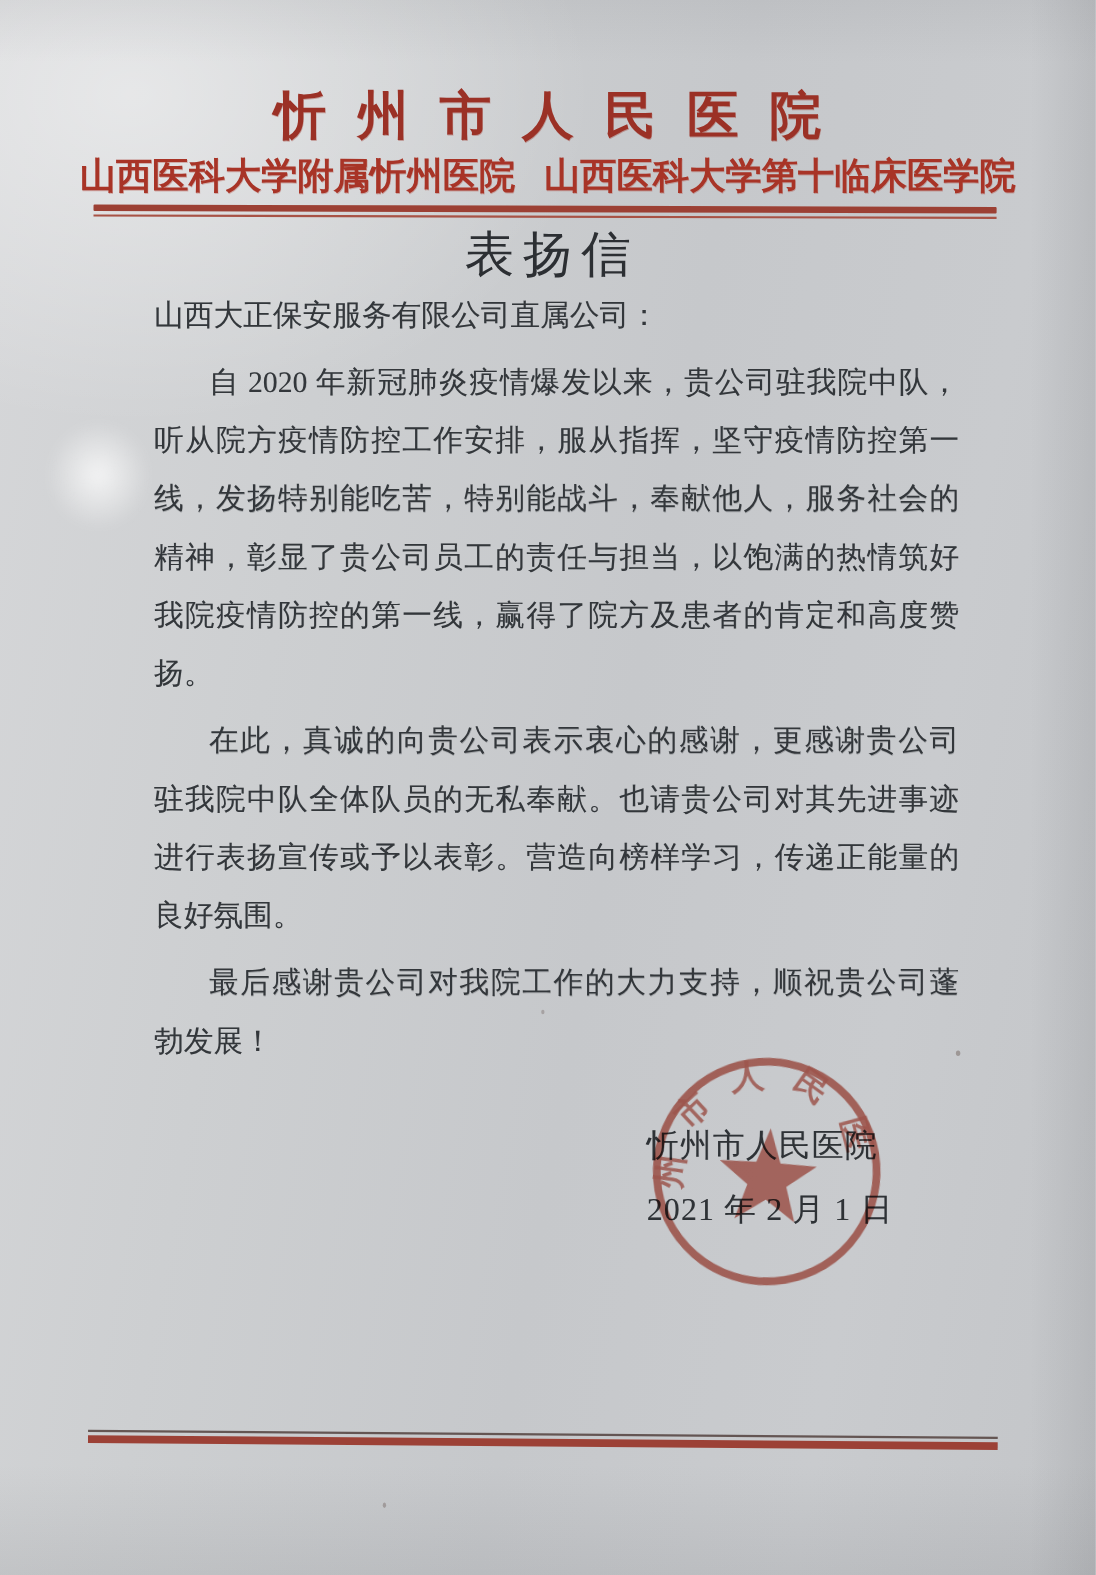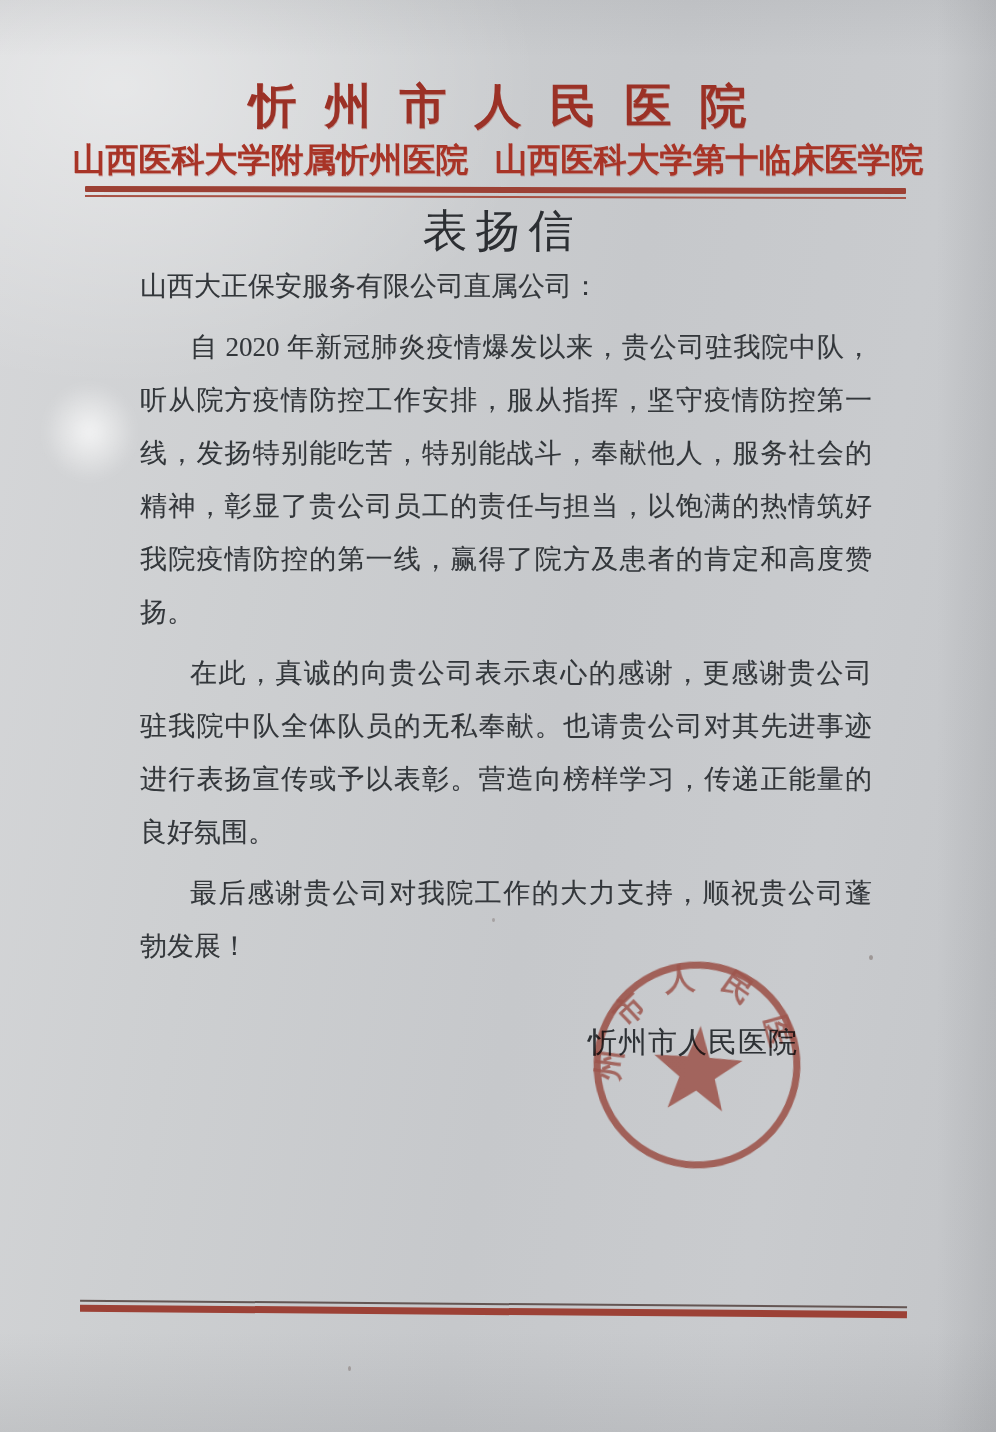--- a/index.html
+++ b/index.html
@@ -149,20 +149,21 @@
         </div>
         <div class="paragraph">
           <div class="line indent">最后感谢贵公司对我院工作的大力支持，顺祝贵公司蓬</div>
           <div class="line last">勃发展！</div>
         </div>
       </div>
   </div>
 
   <div class="signature-block">
     <div class="signature-org">忻州市人民医院</div>
+    <div class="signature-date">2021 年 2 月 1 日</div>
   </div>
 
   <svg class="official-stamp" viewBox="0 0 212 212" xmlns="http://www.w3.org/2000/svg">
     <circle cx="106" cy="106" r="99" fill="none" stroke="#c05648" stroke-width="7" opacity="0.9"></circle>
     <polygon points="112.4,67.5 118.9,99.7 151.3,105.0 122.6,121.1 127.6,153.6 103.4,131.3 74.0,146.1 87.8,116.2 64.6,92.8 97.3,96.7" fill="#c05648" opacity="0.88"></polygon>
     <defs>
       <path id="ringArc" d="M 32.6 125.7 A 76 76 0 1 1 179.4 125.7" fill="none"></path>
     </defs>
     <text font-size="30" fill="#c05648" opacity="0.85" letter-spacing="22" font-family="Liberation Serif, DejaVu Serif, serif" font-weight="bold">
       <textPath href="#ringArc" startOffset="50%" text-anchor="middle">忻州市人民医院</textPath>

